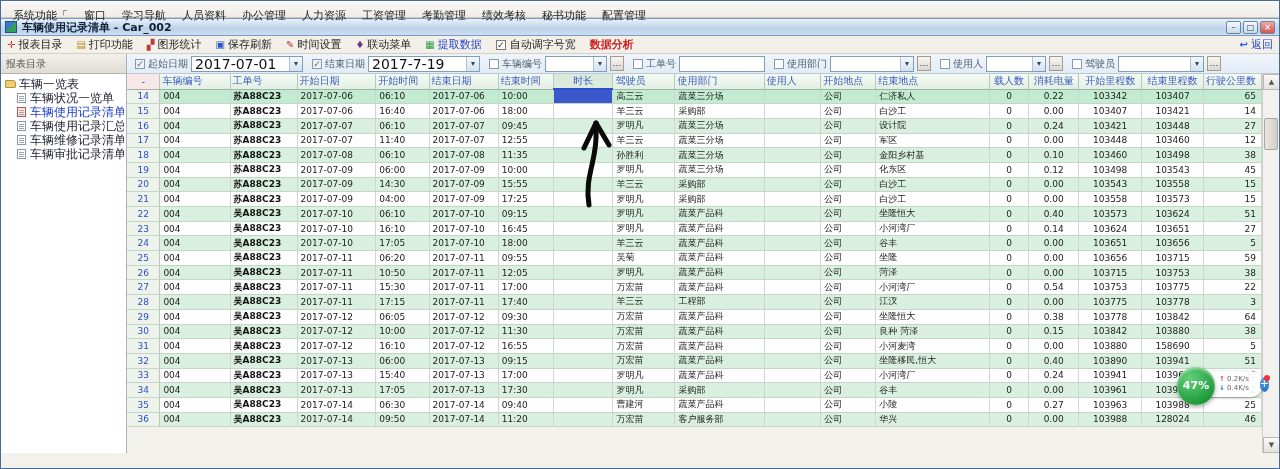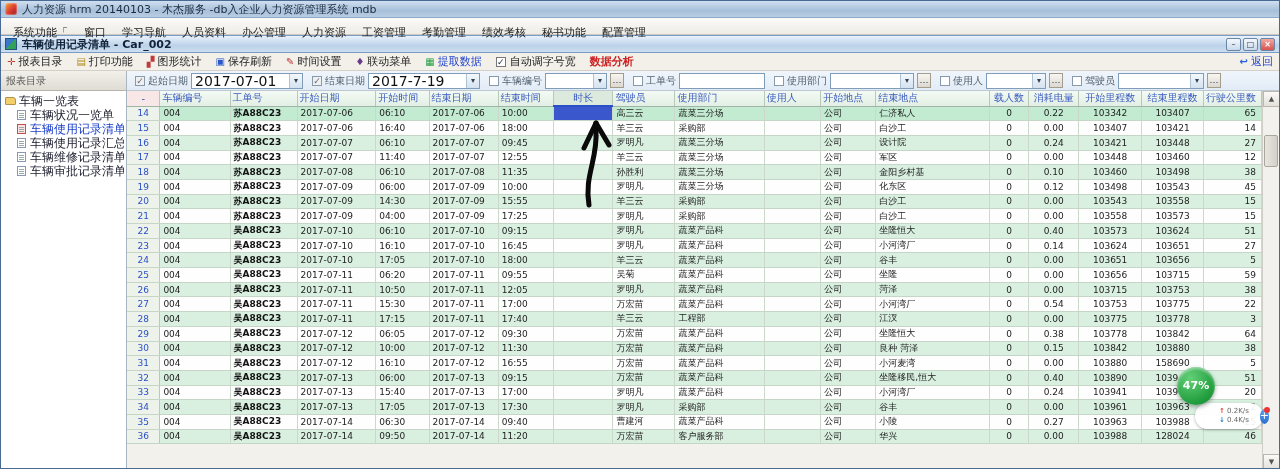--- a/index.html
+++ b/index.html
@@ -72,38 +72,34 @@
   
   .vscroll{width:17px;background:#f2f1ee;border-left:1px solid #d0cdc6;position:relative;flex:none;}
   .sbtn{position:absolute;left:0;width:17px;height:16px;background:linear-gradient(#fbfaf8,#e4e1da);border:1px solid #bbb7ae;font-size:7px;text-align:center;line-height:15px;color:#555;}
   .sbtn.up{top:0;}
   .sbtn.down{bottom:0;}
   .sthumb{position:absolute;left:1px;top:44px;width:14px;height:32px;background:linear-gradient(90deg,#e8e6e0,#d3d0c8);border:1px solid #aaa69c;border-radius:2px;}
   
   #arrowsvg{position:absolute;left:0;top:0;pointer-events:none;}
   
   .netball{position:absolute;right:16px;top:366px;width:86px;height:34px;display:flex;align-items:center;}
-  .pill{position:absolute;left:18px;top:4px;width:68px;height:26px;background:rgba(255,255,255,.93);border-radius:13px;box-shadow:0 1px 3px rgba(0,0,0,.3);display:flex;align-items:center;padding-left:24px;gap:10px;margin-top:32px;}
+  .pill{position:absolute;left:18px;top:4px;width:68px;height:26px;background:rgba(255,255,255,.93);border-radius:13px;box-shadow:0 1px 3px rgba(0,0,0,.3);display:flex;align-items:center;padding-left:24px;gap:10px;}
   .speeds{display:flex;flex-direction:column;line-height:9px;}
   .spd{font-size:7px;color:#666;white-space:nowrap;}
   .spd .u{color:#d9423a;font-weight:bold;}
   .spd .dn{color:#2a7fd4;font-weight:bold;}
   .plus{width:15px;height:15px;border-radius:50%;background:linear-gradient(#5aa0e8,#2a6fd0);color:#fff;font-size:11px;line-height:14px;text-align:center;position:relative;margin-left:1px;}
   .plus:after{content:"";position:absolute;right:-1px;top:-2px;width:6px;height:6px;border-radius:50%;background:#e33;}
   .ball{position:absolute;left:0;top:0;width:38px;height:38px;border-radius:50%;background:radial-gradient(circle at 35% 30%,#63d078,#1f9c3c 70%,#137a2c);box-shadow:0 2px 4px rgba(0,0,0,.35),inset 0 2px 3px rgba(255,255,255,.5);color:#fff;font-size:11px;font-weight:bold;text-align:center;line-height:38px;}
 </style>
 </head>
 <body>
 
 <div id="win">
 
-  <div class="titlebar">
-    <span class="appicon"></span>
-    <span class="titletext">人力资源 hrm 20140103 - 木杰服务 -db入企业人力资源管理系统 mdb</span>
-  </div>
 
   <div class="menubar">
       <span class="mi">系统功能「</span>
       <span class="mi">窗口</span>
       <span class="mi">学习导航</span>
       <span class="mi">人员资料</span>
       <span class="mi">办公管理</span>
       <span class="mi">人力资源</span>
       <span class="mi">工资管理</span>
       <span class="mi">考勤管理</span>

